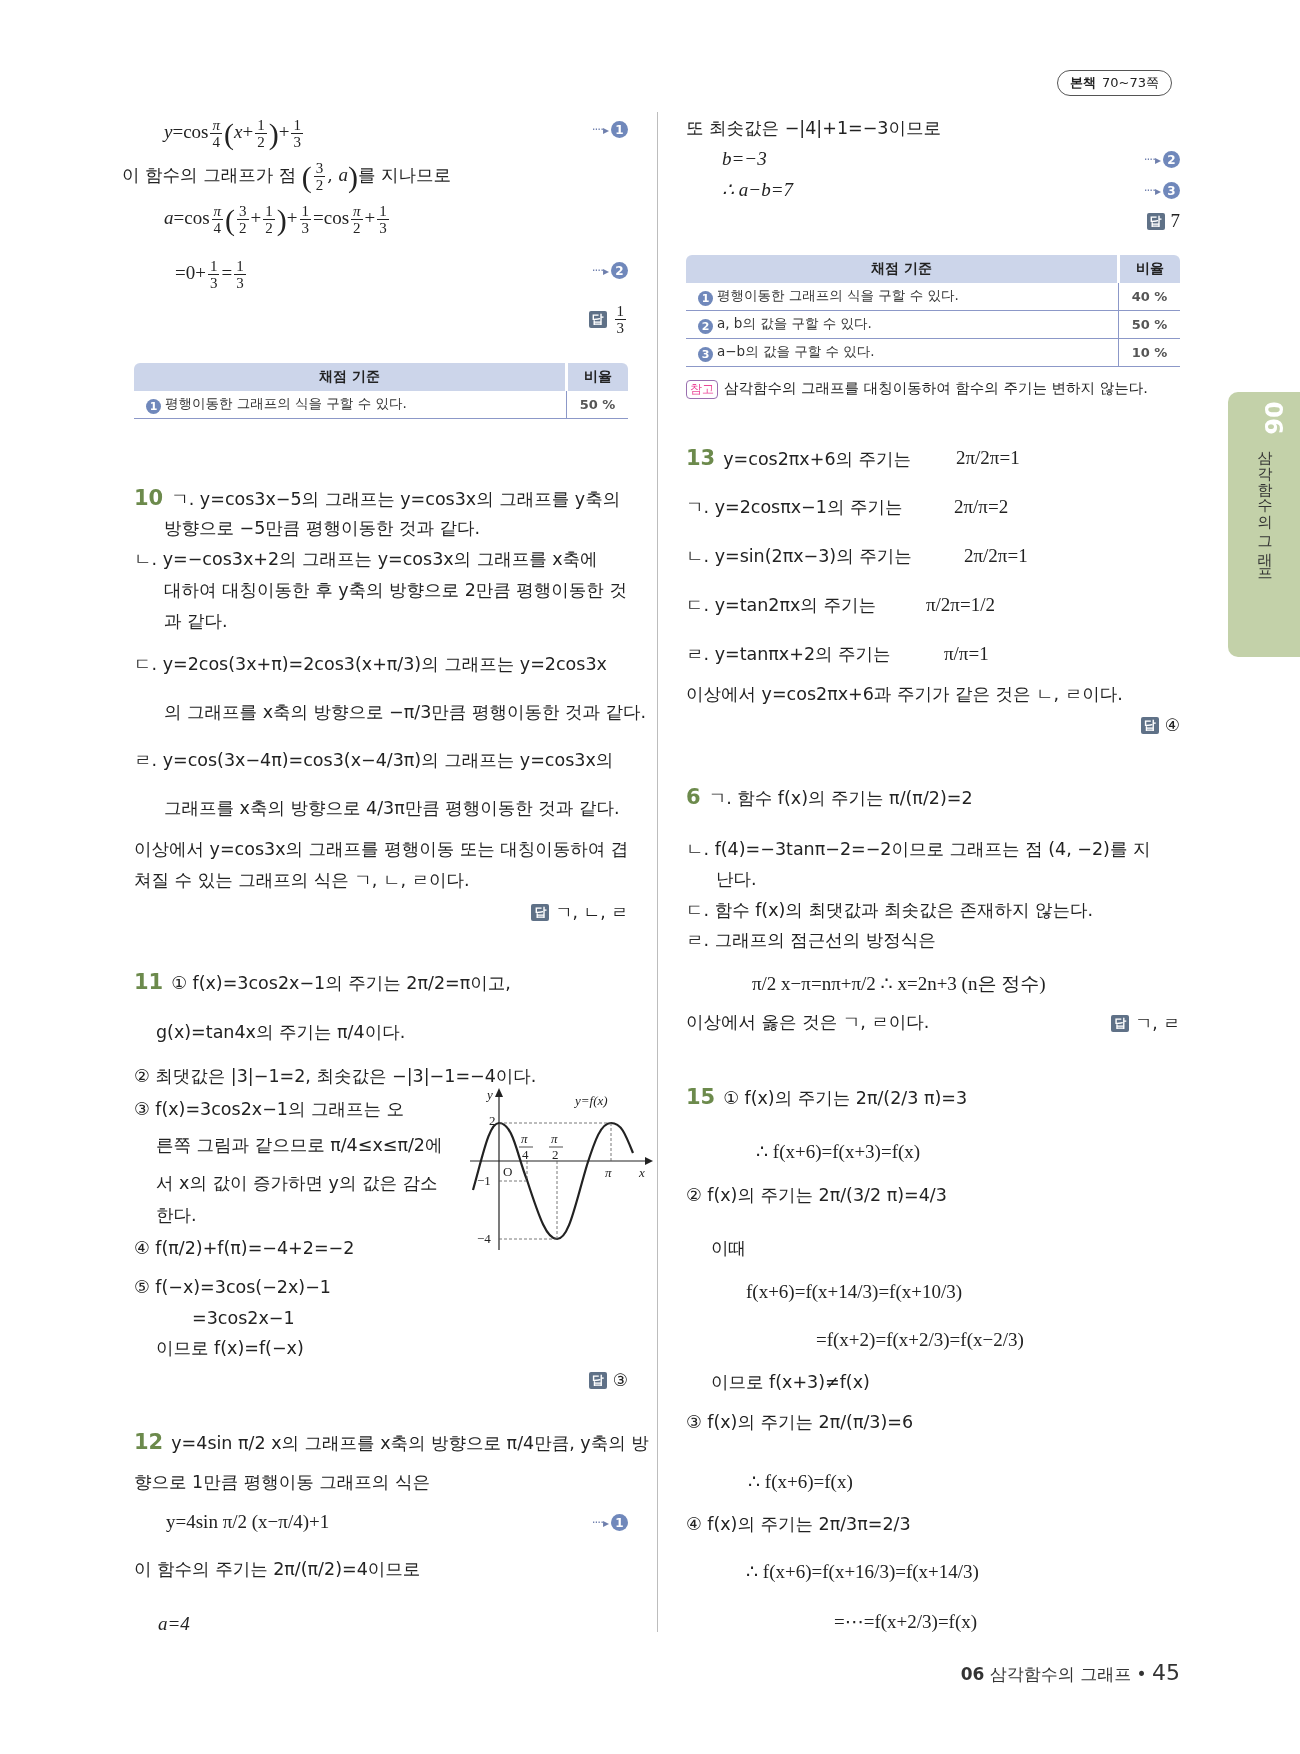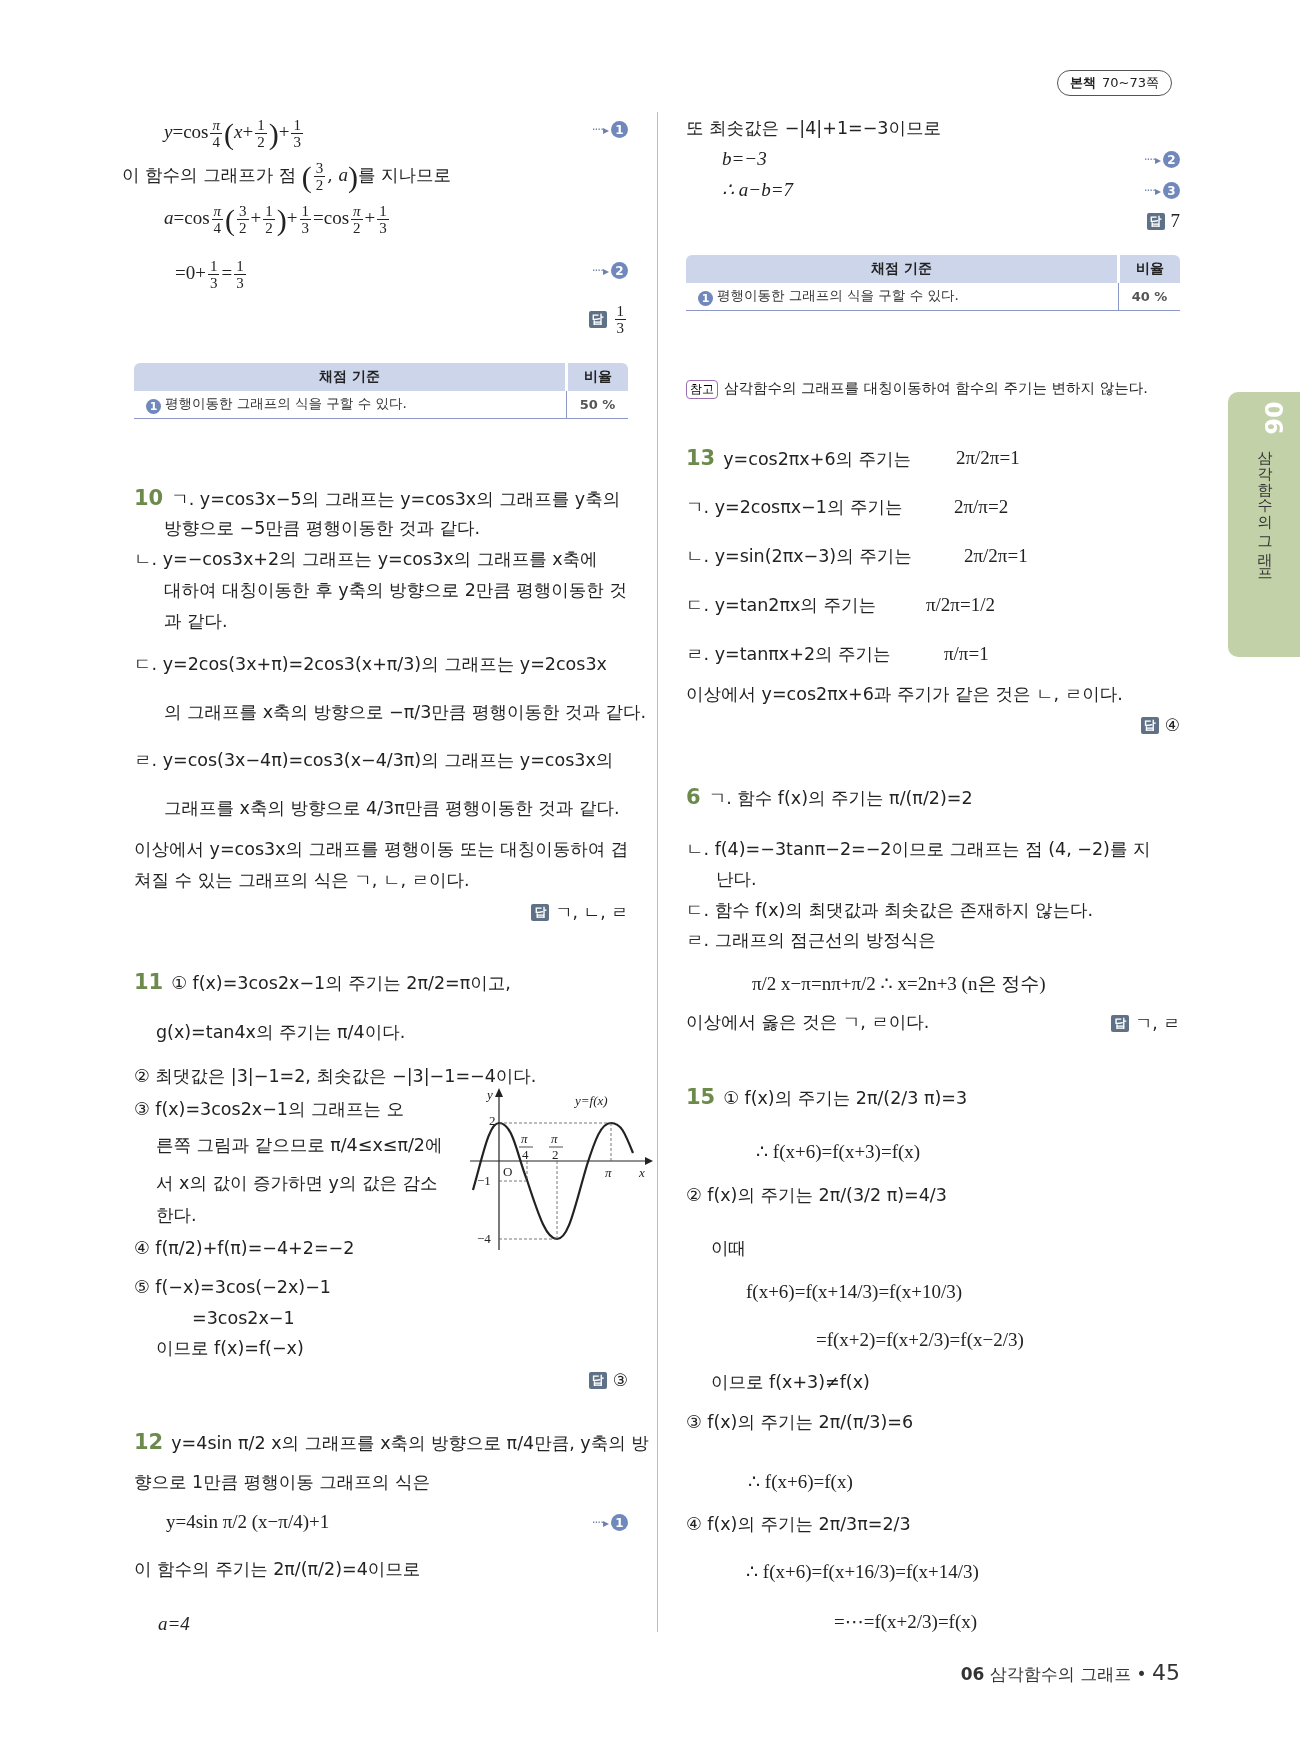--- a/index.html
+++ b/index.html
@@ -37,21 +37,21 @@
   .ref-badge { position: absolute; top: 70px; right: 128px; border: 1px solid #555; border-radius: 16px; padding: 3px 12px;
                font-family: "DejaVu Sans", sans-serif; font-size: 13px; color: #222; }
   .ref-badge b { font-weight: bold; margin-right: 6px; }
   .side-tab { position: absolute; left: 1228px; top: 392px; width: 72px; height: 265px; background: #c3d1a9;
               border-radius: 10px 0 0 10px; }
   .side-tab .num { position: absolute; left: 28px; top: 12px; color: #fff; font-family: "DejaVu Sans", sans-serif; font-weight: bold;
                    font-size: 24px; transform: rotate(90deg); transform-origin: center; }
   .side-tab .lbl { position: absolute; left: 27px; top: 48px; writing-mode: vertical-rl; font-family: "DejaVu Sans", sans-serif;
                    font-size: 15px; color: #333; letter-spacing: 1px; }
   .tip { position: absolute; font-family: "DejaVu Sans", sans-serif; font-size: 14.5px; color: #222; }
-  .tip .tag { display: inline-block; border: 1px solid #9a6fb0; color: #000000; border-radius: 4px; font-size: 12px; padding: 0 3px; margin-right: 6px; }
+  .tip .tag { display: inline-block; border: 1px solid #9a6fb0; color: #ec4899; border-radius: 4px; font-size: 12px; padding: 0 3px; margin-right: 6px; }
   .footer { position: absolute; right: 120px; top: 1660px; font-family: "DejaVu Sans", sans-serif; font-size: 17px; color: #333; }
   .footer b { font-weight: bold; }
   .footer .pg { font-weight: normal; font-size: 22px; }
   .graph { position: absolute; left: 465px; top: 1085px; width: 190px; height: 170px; }
 </style>
 </head>
 <body>
 
 <div class="page">
 
@@ -242,20 +242,28 @@
     <table class="score" style="top:255px;left:0;width:494px">
       <tbody>
           <tr>
         <th class="c1">채점 기준</th>
         <th class="c2" style="width:58px">비율</th>
       </tr>
       <tr>
         <td><span class="circle circ-sm">1</span><span>평행이동한 그래프의 식을 구할 수 있다.</span></td>
         <td class="pct">40 %</td>
       </tr>
+      <tr>
+        <td><span class="circle circ-sm">2</span><span>a, b의 값을 구할 수 있다.</span></td>
+        <td class="pct">50 %</td>
+      </tr>
+      <tr>
+        <td><span class="circle circ-sm">3</span><span>a−b의 값을 구할 수 있다.</span></td>
+        <td class="pct">10 %</td>
+      </tr>
     </tbody>
       </table>
 
     <div class="tip" style="top:379px;left:0">
       <span class="tag">참고</span><span>삼각함수의 그래프를 대칭이동하여 함수의 주기는 변하지 않는다.</span>
     </div>
 
     <div class="line sans" style="top:446px;left:0"><span class="qnum">13</span><span>y=cos2πx+6의 주기는</span></div>
     <div class="line m" style="top:446px;left:270px">2π/2π=1</div>
     <div class="line sans" style="top:495px;left:0">ㄱ. y=2cosπx−1의 주기는</div>

